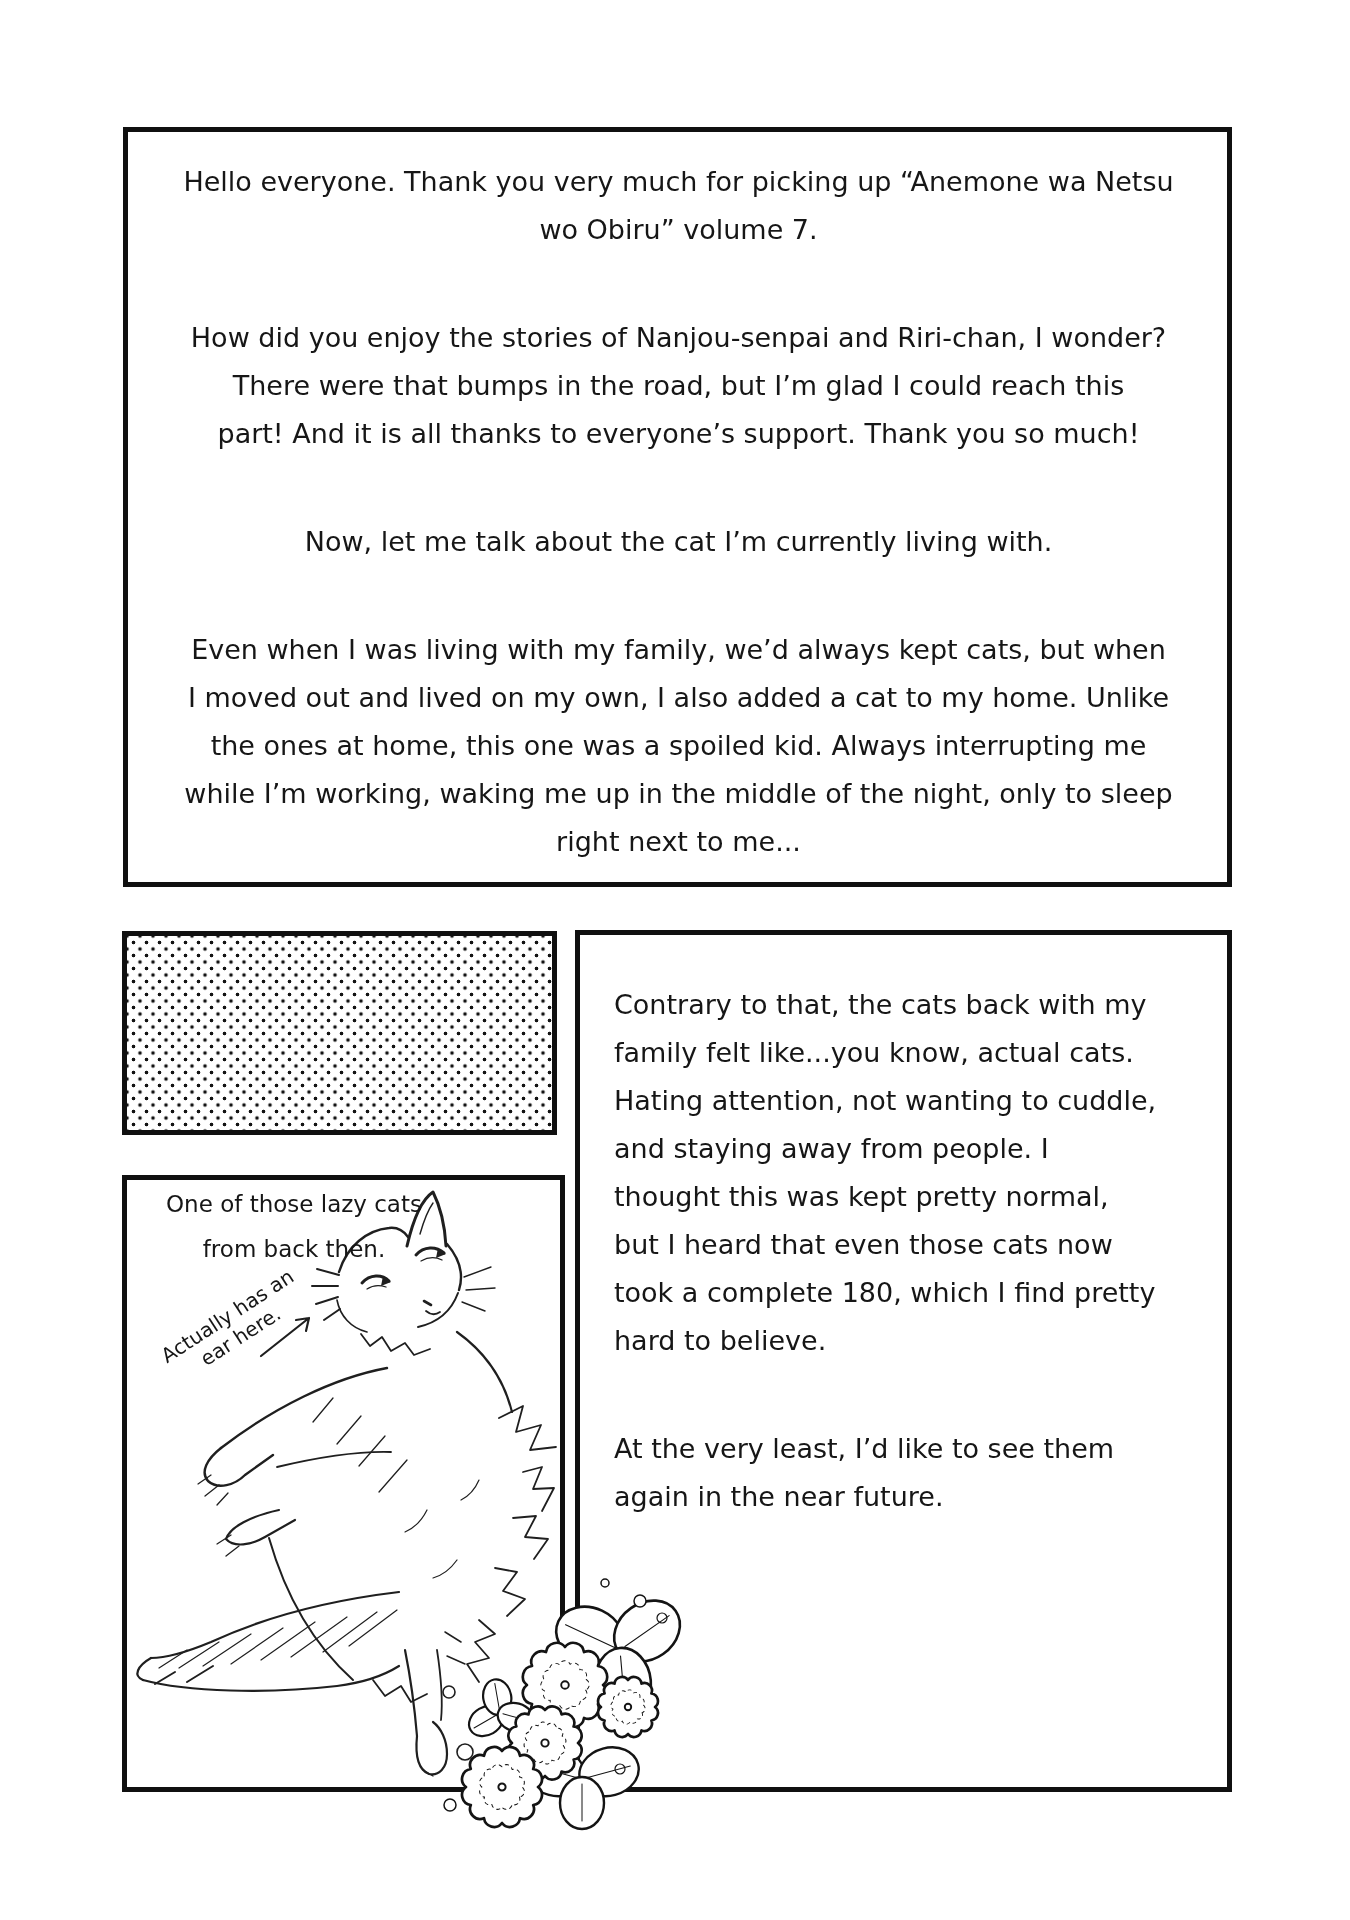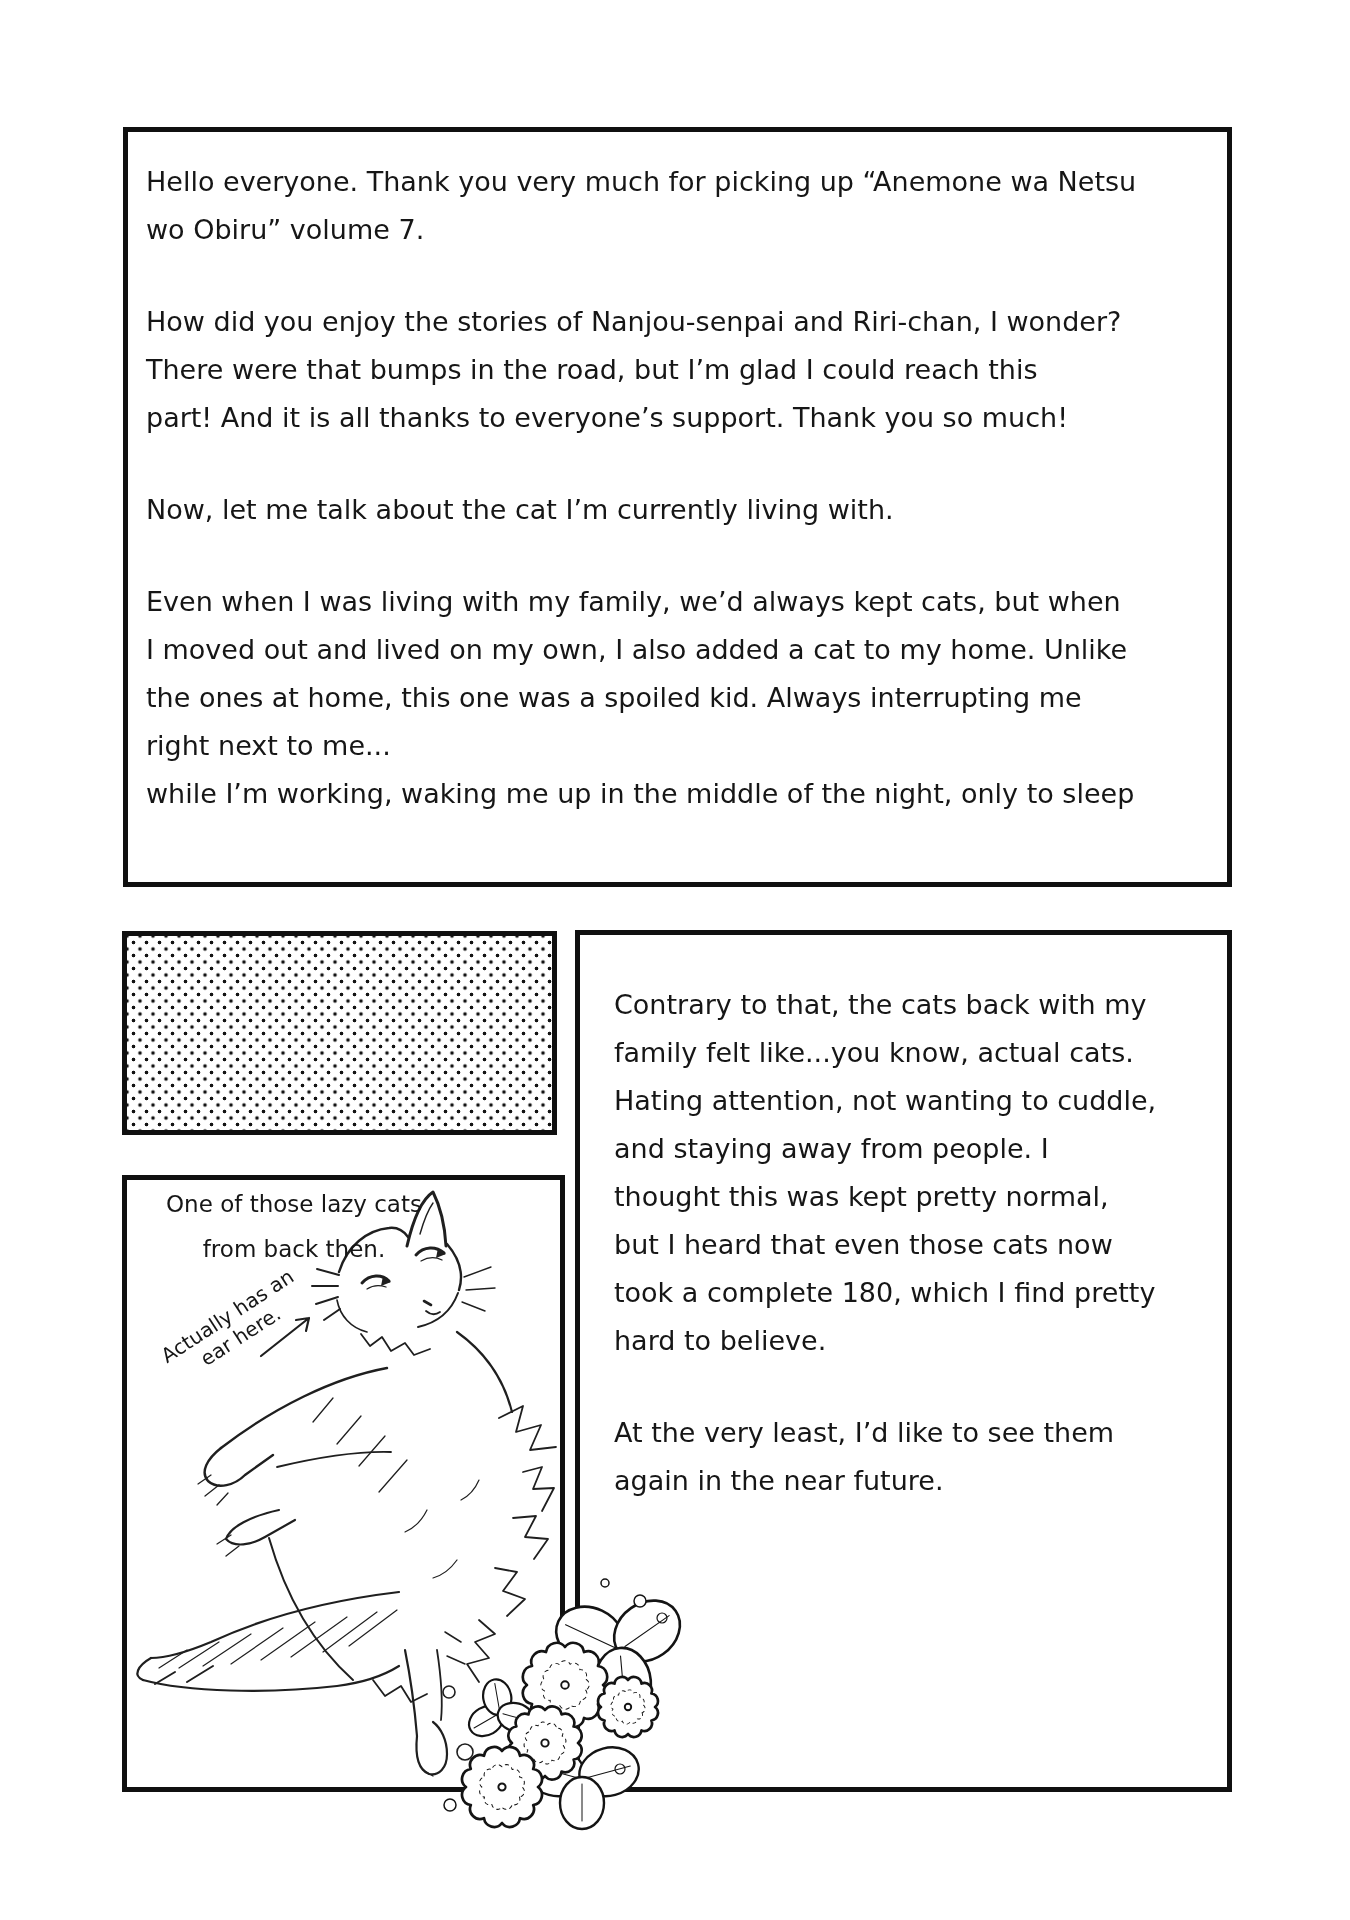--- a/index.html
+++ b/index.html
@@ -3,34 +3,34 @@
 <meta charset="utf-8">
 <style>
   html,body{margin:0;padding:0;background:#e8e8e8;}
   .page{
     position:relative;width:1350px;height:1920px;background:#ffffff;
     font-family:"DejaVu Sans",sans-serif;color:#161616;overflow:hidden;
   }
   .panel{
     position:absolute;border:5px solid #101010;box-sizing:border-box;background:#ffffff;
   }
-  #intro-panel{left:123px;top:127px;width:1109px;height:760px;padding:26px 16px 0 18px;}
+  #intro-panel{left:123px;top:127px;width:1109px;height:760px;padding:26px 16px 0 18px;text-align:center;}
   #halftone-panel{
     left:122px;top:931px;width:435px;height:204px;
     background-image:
       radial-gradient(circle,#141414 1.7px,rgba(0,0,0,0) 2.1px),
       radial-gradient(circle,#141414 1.7px,rgba(0,0,0,0) 2.1px);
     background-size:13px 13px;
     background-position:0 0,6.5px 6.5px;
   }
   #cat-panel{left:122px;top:1175px;width:443px;height:617px;overflow:hidden;padding-left:44px;}
   #outro-panel{left:575px;top:930px;width:657px;height:862px;padding:46px 16px 8px 34px;}
 
   .line{white-space:nowrap;font-size:27px;line-height:48px;}
-  .para + .para{margin-top:44px;}
+  .para + .para{margin-top:60px;}
 
   #cat-caption{position:absolute;left:10px;top:10px;width:314px;text-align:center;}
   #cat-caption .line{font-size:23px;line-height:29px;}
   #cat-caption .para + .para{margin-top:16px;}
 
   #ear-note{
     position:absolute;left:14px;top:122px;width:186px;text-align:center;
     transform:rotate(-33deg);
   }
   #ear-note .line{font-size:20px;line-height:24px;}
@@ -54,22 +54,22 @@
         <div class="line">There were that bumps in the road, but I’m glad I could reach this</div>
         <div class="line">part! And it is all thanks to everyone’s support. Thank you so much!</div>
       </div>
       <div class="para">
         <div class="line">Now, let me talk about the cat I’m currently living with.</div>
       </div>
       <div class="para">
         <div class="line">Even when I was living with my family, we’d always kept cats, but when</div>
         <div class="line">I moved out and lived on my own, I also added a cat to my home. Unlike</div>
         <div class="line">the ones at home, this one was a spoiled kid. Always interrupting me</div>
+        <div class="line">while I’m working, waking me up in the middle of the night, only to sleep</div>
         <div class="line">right next to me...</div>
-        <div class="line">while I’m working, waking me up in the middle of the night, only to sleep</div>
       </div>
     </div>
 
   <div class="panel" id="halftone-panel"></div>
 
   <div class="panel" id="cat-panel">
     <svg id="cat-svg" width="433" height="607" viewBox="0 0 433 607">
       <g stroke="#1f1f1f" fill="none" stroke-linecap="round" stroke-linejoin="round">
 
         <path d="M280,66 C286,40 294,20 306,12 C314,28 318,48 319,66" stroke-width="3"></path>

